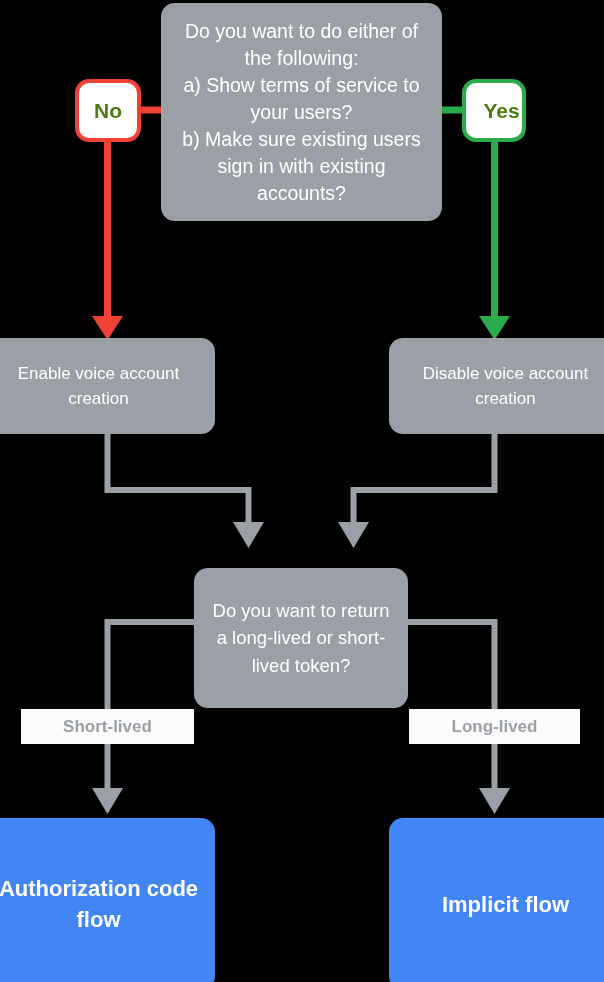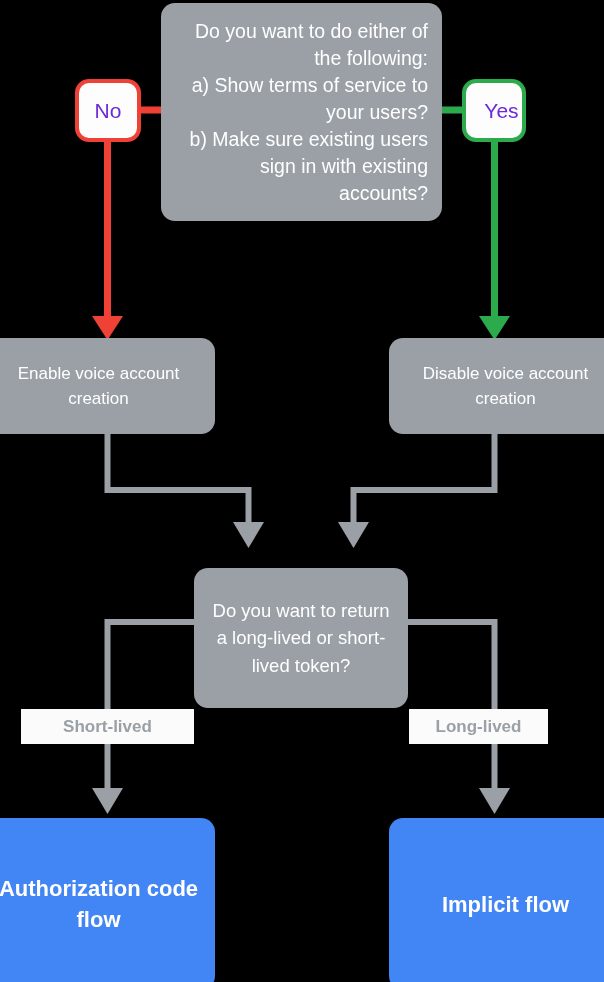--- a/index.html
+++ b/index.html
@@ -36,21 +36,20 @@
 
   
   #node-top-decision {
     left: 161px;
     top: 3px;
     width: 281px;
     height: 218px;
     font-size: 19.5px;
     line-height: 27px;
     padding: 4px 14px;
-    text-align: right;
   }
 
   
   #node-enable-voice {
     left: -18px;
     top: 338px;
     width: 233px;
     height: 96px;
     font-size: 17px;
     line-height: 25px;
@@ -103,22 +102,22 @@
   
   .badge {
     position: absolute;
     box-sizing: border-box;
     display: flex;
     align-items: center;
     justify-content: center;
     background: #fdfdfd;
     border-radius: 14px;
     font-size: 21px;
-    font-weight: normal;
-    color: #6d28d9;
+    font-weight: bold;
+    color: #4d7c0f;
     z-index: 6;
   }
   #badge-no {
     left: 75px;
     top: 79px;
     width: 66px;
     height: 63px;
     border: 4px solid #ef4136;
   }
   #badge-yes {
@@ -145,21 +144,21 @@
   }
   #label-short-lived {
     left: 21px;
     top: 709px;
     width: 173px;
     height: 35px;
   }
   #label-long-lived {
     left: 409px;
     top: 709px;
-    width: 139px;
+    width: 171px;
     height: 35px;
   }
 
   #edges {
     position: absolute;
     left: 0;
     top: 0;
     width: 604px;
     height: 982px;
     z-index: 1;

